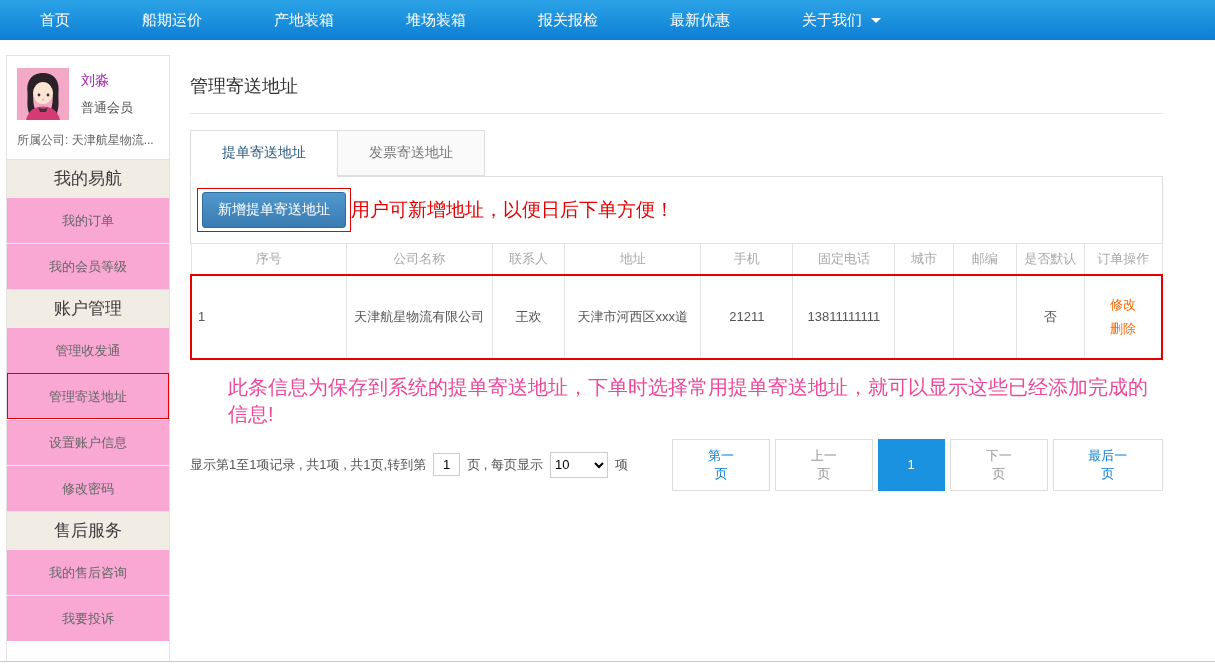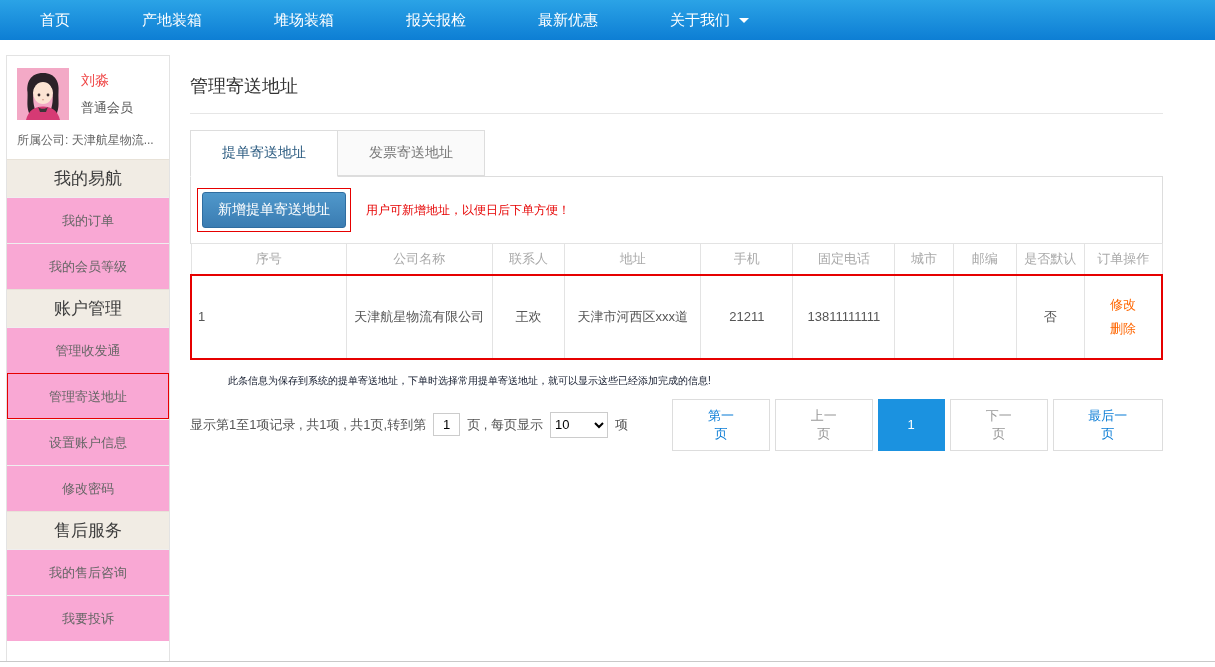--- a/index.html
+++ b/index.html
@@ -20,21 +20,21 @@
     border-bottom:1px solid #c9c9c9; }
   .sidebar { width:164px; margin-left:6px; border:1px solid #e3e3e3;
     border-bottom:none; background:#fff; flex-shrink:0; }
   .main { flex:1; padding:0 52px 0 20px; }
 
   
   .profile { padding:12px 10px 10px; }
   .profile-top { display:flex; }
   .avatar { width:52px; height:52px; flex-shrink:0; }
   .profile-meta { margin-left:12px; padding-top:4px; }
-  .profile-name { color:#ef4444; font-size:14px; margin-bottom:9px; }
+  .profile-name { color:#a21caf; font-size:14px; margin-bottom:9px; }
   .profile-level { color:#555; font-size:13px; }
   .profile-company { color:#666; font-size:12px; margin-top:12px; white-space:nowrap; }
 
   
   .menu-header { height:38px; line-height:38px; text-align:center;
     background:#f1ece4; color:#3c3c3c; font-size:17px;
     border-top:1px solid #e8e2d8; }
   .menu-item { height:46px; line-height:46px; text-align:center; color:#666;
     font-size:13px; border-top:1px solid #efefef; cursor:pointer; background:#f9a8d4; }
   .menu-item.active { outline:1px solid #e60000; outline-offset:-1px; }
@@ -52,37 +52,37 @@
   .tab.inactive { margin-left:-1px; }
 
   
   .panel-bar { border:1px solid #ddd; padding:11px 6px; display:flex;
     align-items:center; }
   .add-outline { border:1px solid #e60000; padding:3px 4px; }
   .add-btn { background:linear-gradient(#5098cb,#3a7cb2); color:#fff;
     border:1px solid #2f6da0; border-radius:3px; font-size:14px;
     padding:8px 15px; cursor:pointer;
     font-family:"Liberation Sans","DejaVu Sans",sans-serif; }
-  .add-hint { color:#e60000; font-size:12px; margin-left:15px; }
+  .add-hint { color:#e60000; font-size:19px; }
 
   
   table { width:100%; border-collapse:collapse; margin-top:-1px; table-layout:fixed; }
   th { border:1px solid #e3e3e3; color:#a9a9a9; font-weight:normal;
     font-size:13px; height:31px; }
   td { border:1px solid #e3e3e3; color:#555; font-size:13px; height:84px;
     text-align:center; vertical-align:middle; }
   td.cell-no { text-align:left; padding-left:6px; }
   .data-row td { border-top:2px solid #e60000; border-bottom:2px solid #e60000; }
   .data-row td:first-child { border-left:2px solid #e60000; }
   .data-row td:last-child { border-right:2px solid #e60000; }
   .op-link { display:block; color:#f60; text-decoration:none; font-size:13px;
     line-height:24px; cursor:pointer; }
 
   
-  .note { color:#0f172a; font-size:10px; margin:14px 0 11px 38px; }
+  .note { color:#ec4899; font-size:20px; margin:14px 0 11px 38px; }
   .pager-row { display:flex; align-items:center; justify-content:space-between;gap:44px; }
   .pager-info { color:#555; font-size:13px; display:flex; align-items:center; }
   .pager-info span { white-space:nowrap; }
   .page-input { width:27px; height:23px; border:1px solid #ccc; text-align:center;
     font-size:13px; margin:0 7px; }
   .per-select { width:58px; height:26px; border:1px solid #ccc; font-size:13px;
     background:#fff; margin:0 7px; }
   .pager-btns { display:flex; gap:5px; }
   .pbtn { border:1px solid #ddd; background:#fff; font-size:13px;
     padding:7px 29px; cursor:pointer;
@@ -90,20 +90,23 @@
   .pbtn.link { color:#0d7ed6; }
   .pbtn.disabled { color:#999; }
   .pbtn.current { background:#1b92e0; color:#fff; border-color:#1b92e0; }
 </style>
 </head>
 <body>
 
 <div class="topnav">
   <div class="nav-item">
       <span>首页</span>
+    </div>
+  <div class="nav-item">
+      <span>船期运价</span>
     </div>
   <div class="nav-item">
       <span>产地装箱</span>
     </div>
   <div class="nav-item">
       <span>堆场装箱</span>
     </div>
   <div class="nav-item">
       <span>报关报检</span>
     </div>

